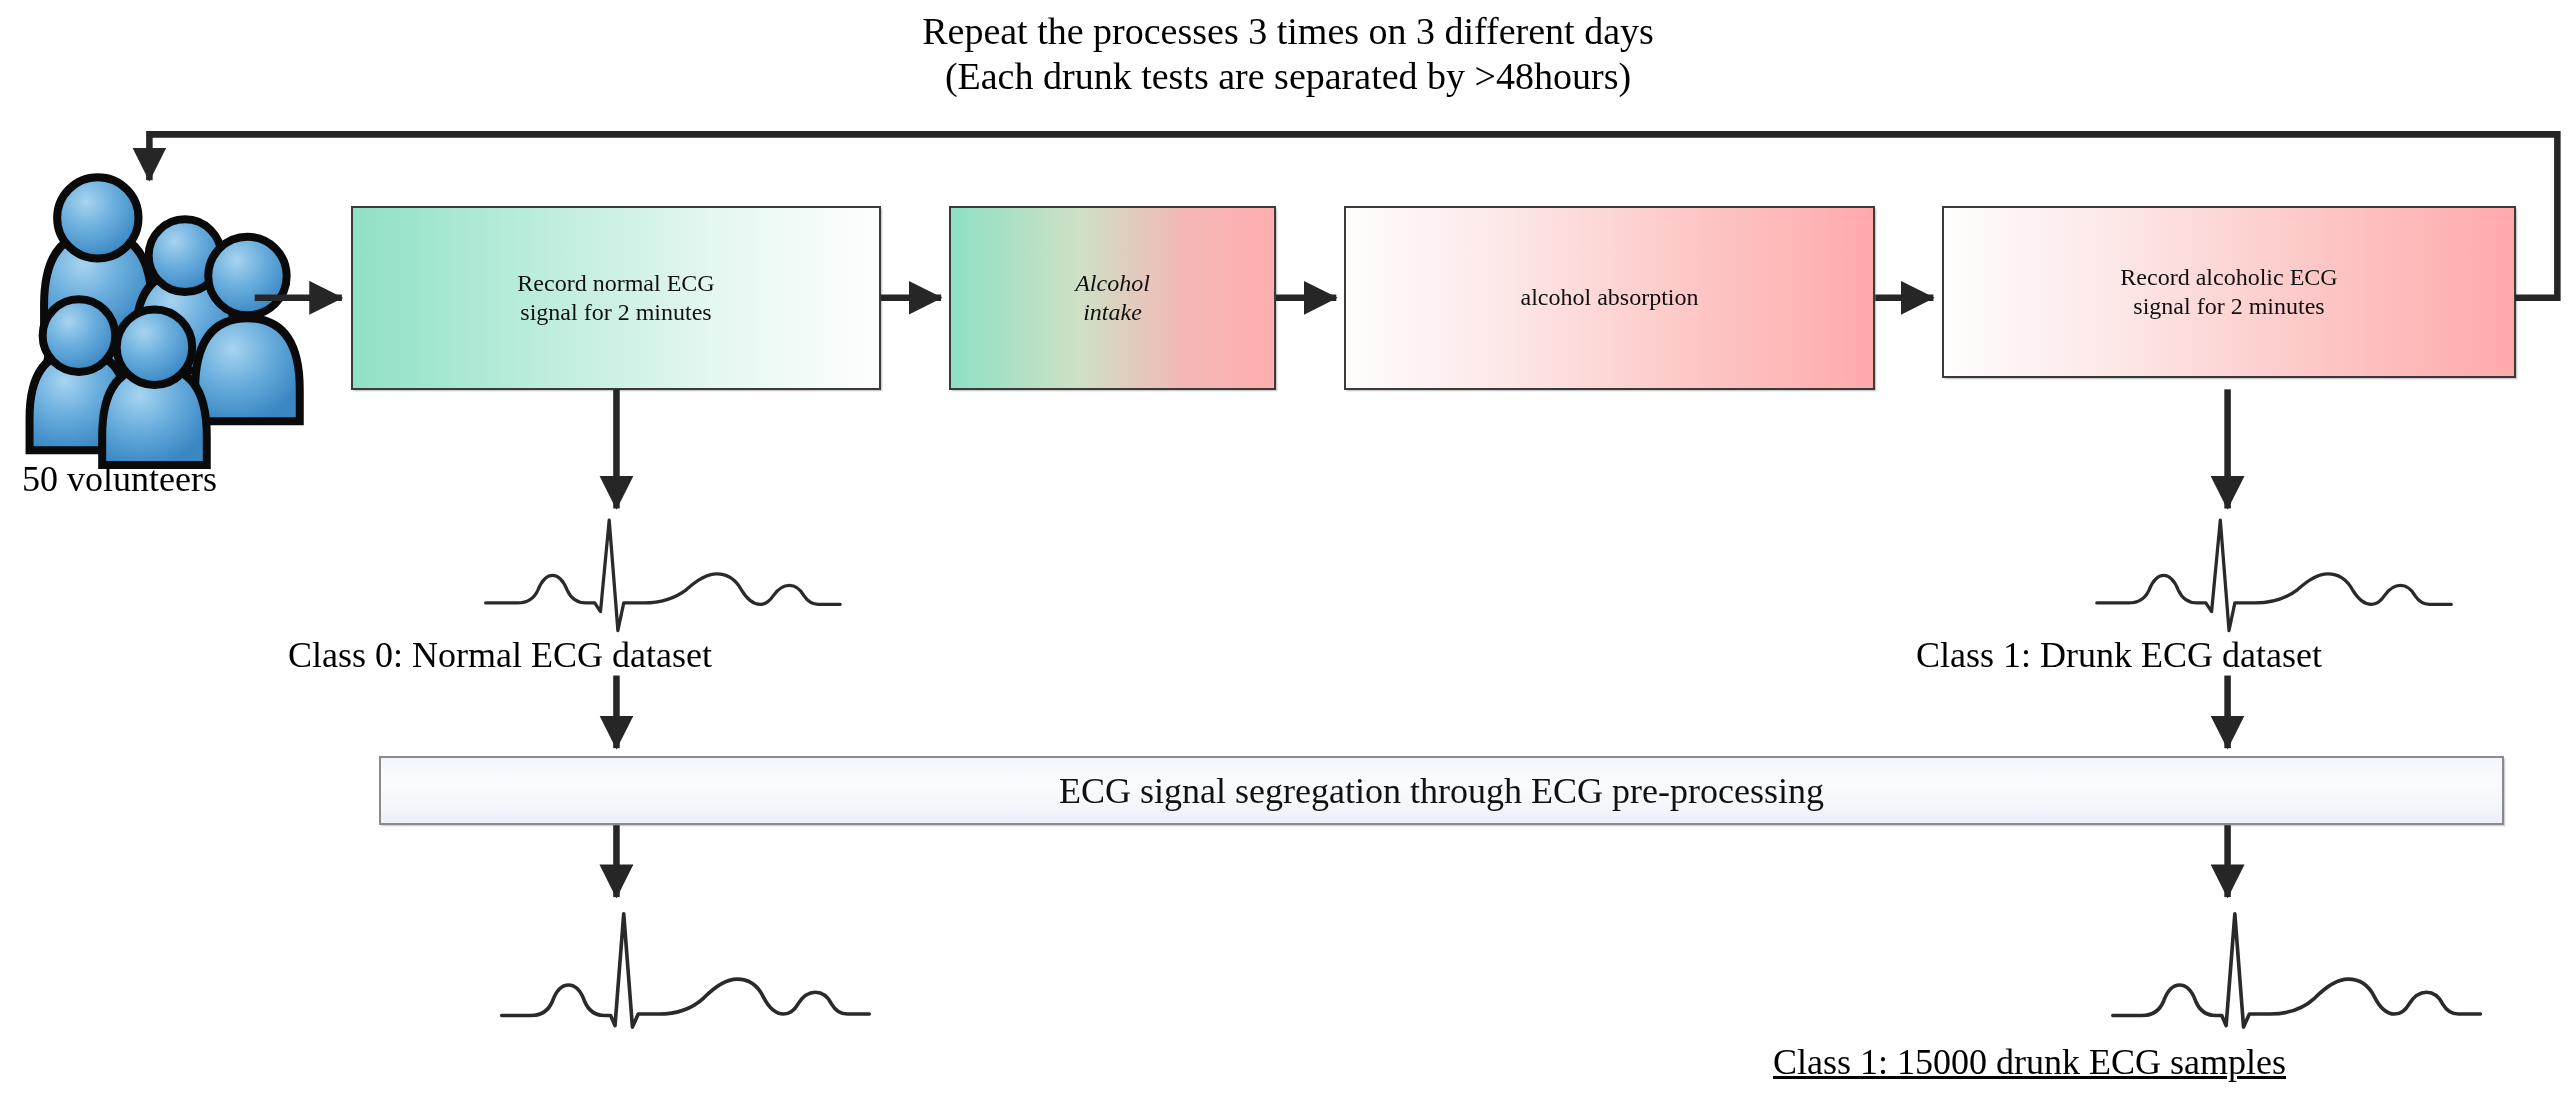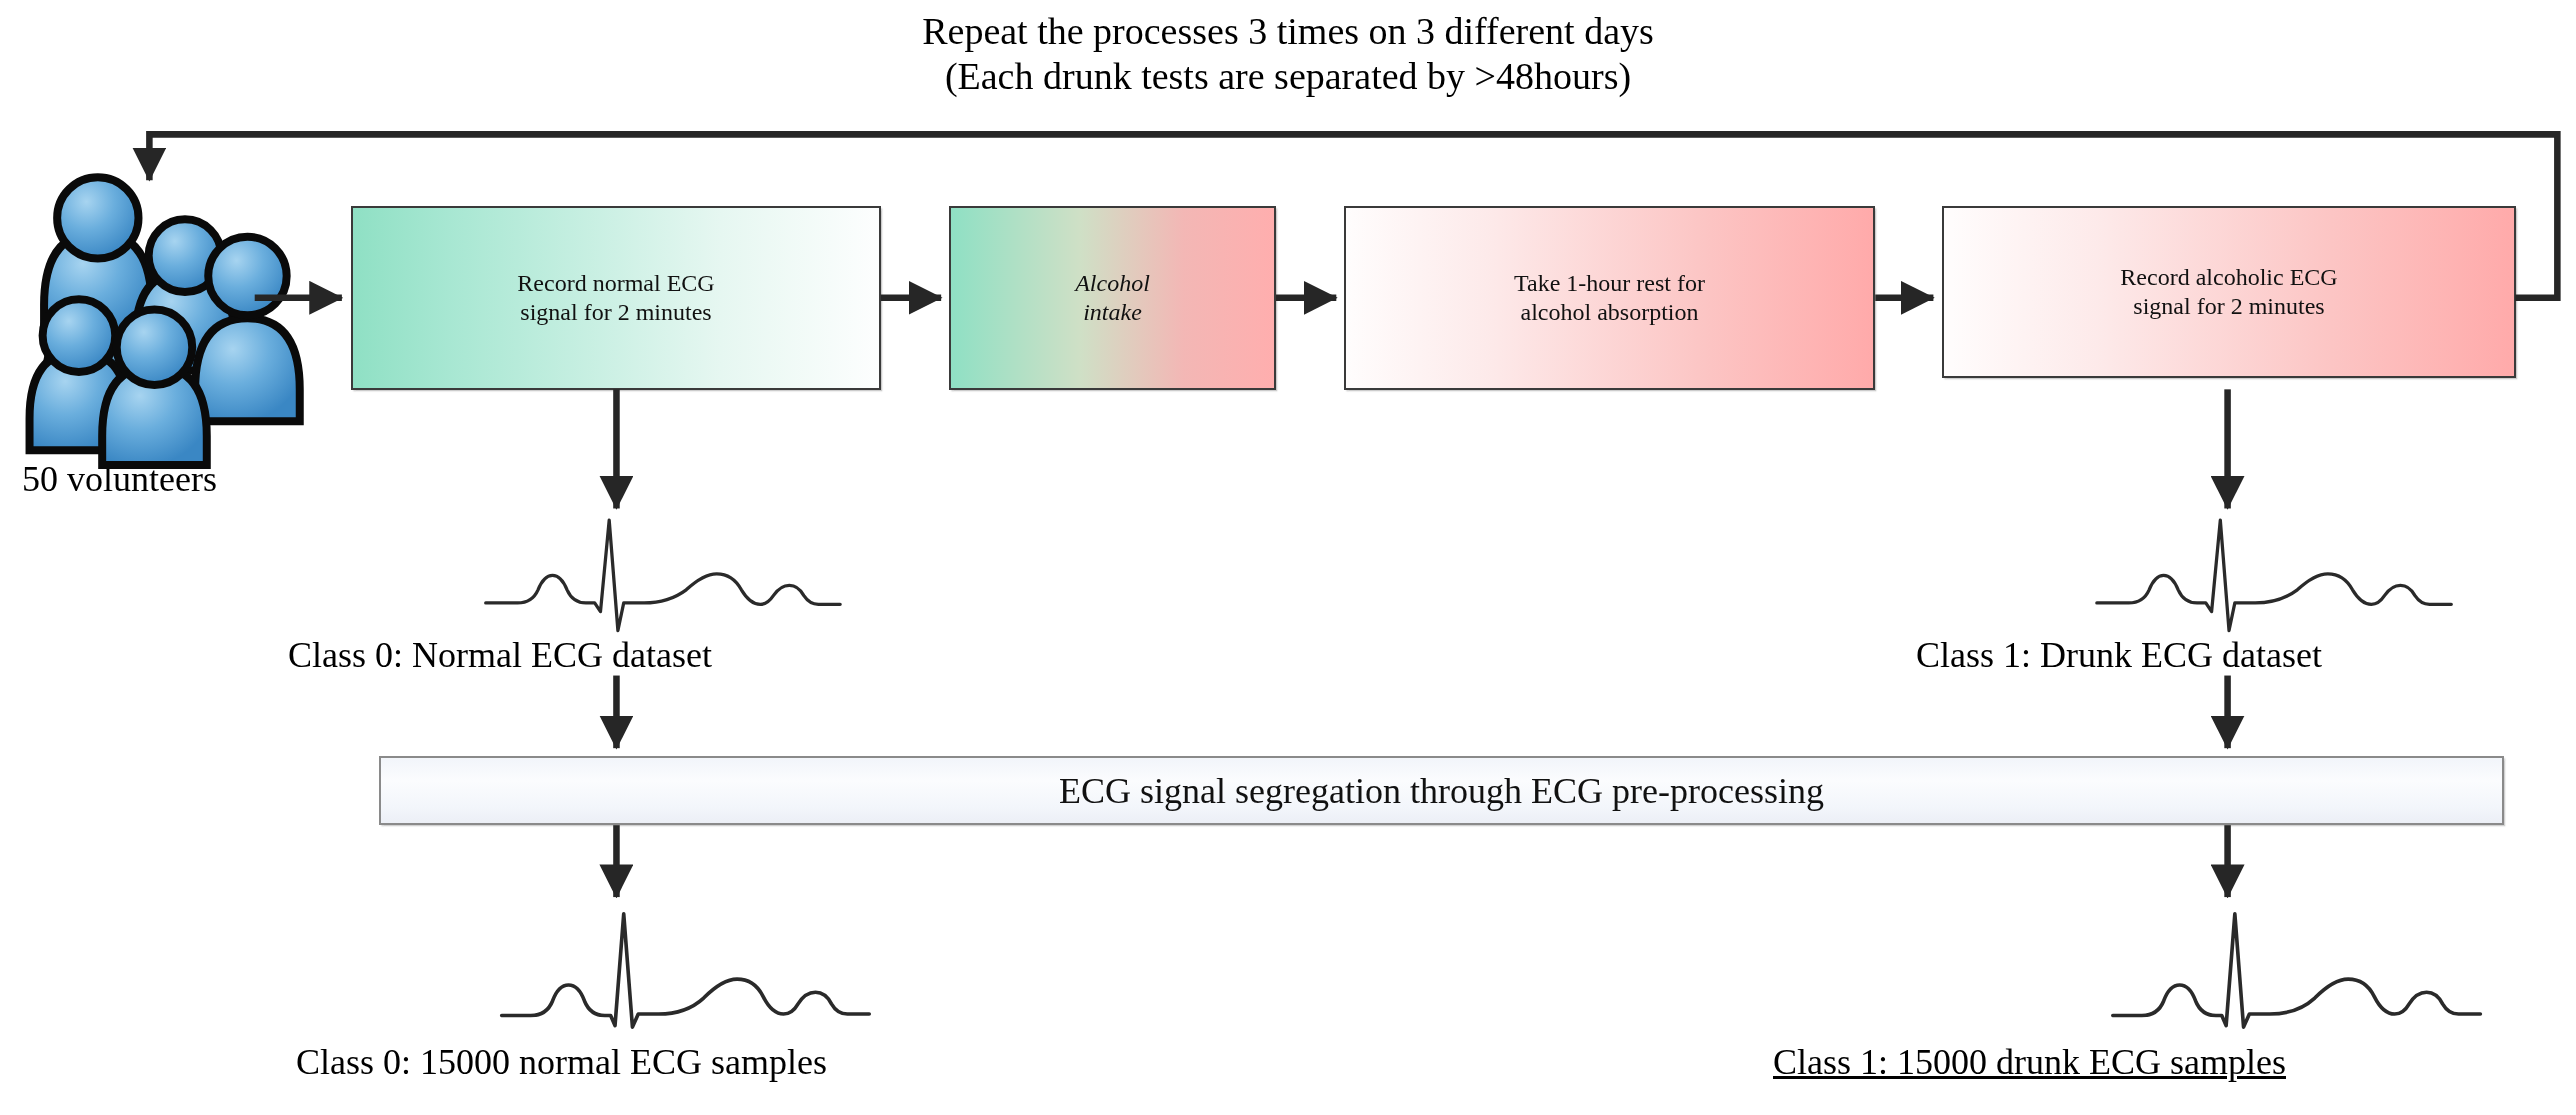--- a/index.html
+++ b/index.html
@@ -104,42 +104,40 @@
 
   <div class="pbox grad-green-red" style="left:949px; top:206px; width:327px; height:184px;font-style:italic;">
     <div>
       <span>Alcohol</span>
       <span>intake</span>
     </div>
   </div>
 
   <div class="pbox grad-white-red" style="left:1344px; top:206px; width:531px; height:184px;">
     <div>
-      <span>Take 1-hour rest for</span>
       <span>alcohol absorption</span>
     </div>
   </div>
 
   <div class="pbox grad-white-red" style="left:1942px; top:206px; width:574px; height:172px;">
     <div>
       <span>Record alcoholic ECG</span>
       <span>signal for 2 minutes</span>
     </div>
   </div>
 
   <div class="lbl" style="left:22px; top:458px;">50 volunteers</div>
 
   <div class="lbl" style="left:288px; top:634px;">Class 0: Normal ECG dataset</div>
   <div class="lbl" style="left:1916px; top:634px;">Class 1: Drunk ECG dataset</div>
 
   <div class="procbar" style="left:379px; top:756px; width:2125px; height:69px;">
     <span>ECG signal segregation through ECG pre-processing</span>
   </div>
 
-  <div class="lbl" style="left:296px; top:1041px;">Class 0: 15000 normal ECG samples</div>
   <div class="lbl" style="left:1773px; top:1041px;text-decoration:underline;">Class 1: 15000 drunk ECG samples</div>
 
   <svg id="overlay" viewBox="0 0 3545 1535" xmlns="http://www.w3.org/2000/svg">
     <defs>
       <marker id="ah" viewBox="0 0 10 10" refX="9.6" refY="5" markerWidth="5.2" markerHeight="5.2" orient="auto-start-reverse">
         <path d="M 0 0 L 10 5 L 0 10 z" fill="#262626"></path>
       </marker>
       <radialGradient id="pg" cx="36%" cy="30%" r="72%">
         <stop offset="0%" stop-color="#a7d4f0"></stop>
         <stop offset="48%" stop-color="#6aaedd"></stop>

